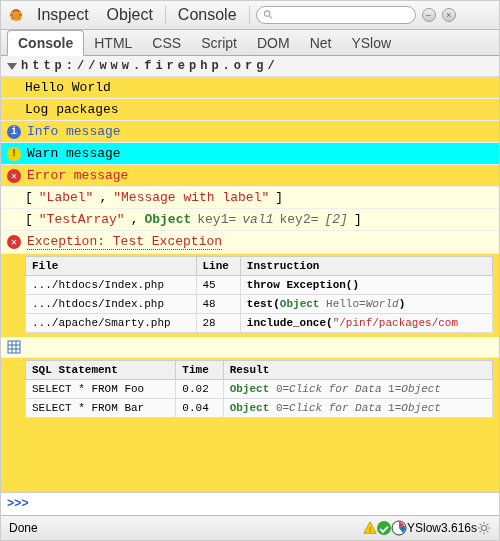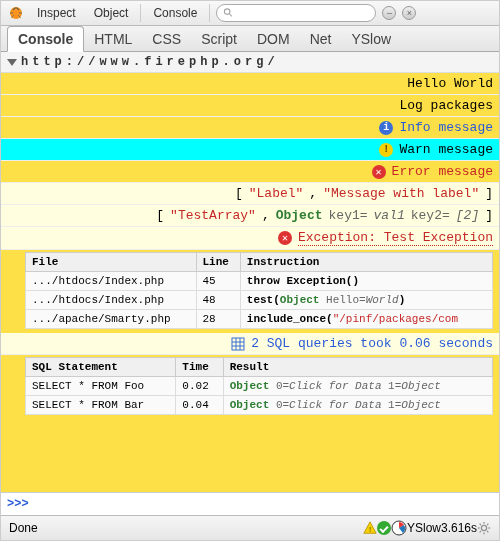--- a/index.html
+++ b/index.html
@@ -1,20 +1,20 @@
 <!DOCTYPE html>
 <html><head>
 <meta charset="utf-8">
 <style>
 * { box-sizing: border-box; margin: 0; padding: 0; }
 body { font-family: "Lucida Grande", Arial, sans-serif; font-size: 12px; background: #fff; width: 500px; height: 541px; overflow: hidden; border: 1px solid #ccc; display: flex; flex-direction: column; }
-.mono { font-family: "Courier New", monospace; font-size: 13px; justify-content: flex-end; }
+.mono { font-family: "Courier New", monospace; font-size: 13px; }
 .toolbar { display: flex; align-items: center; padding: 3px 6px; background: linear-gradient(#f8f8f8,#e8e8e8); border-bottom: 1px solid #bbb; gap: 6px; }
 .bug-icon { width: 18px; height: 18px; }
-.tb-btn { color: #333; padding: 2px 6px; cursor: default; font-size: 12px; }
+.tb-btn { color: #333; padding: 2px 6px; cursor: default; font-size: 16px; }
 .tb-sep { width: 1px; height: 18px; background: #ccc; }
 .search-wrap { display: flex; align-items: center; background: #fff; border: 1px solid #aaa; border-radius: 10px; padding: 1px 6px; flex: 1; max-width: 160px; }
 .search-wrap svg { width: 12px; height: 12px; opacity: .6; }
 .search-wrap input { border: none; outline: none; font-size: 11px; width: 100%; padding: 1px 3px; }
 .circ-btn { width: 14px; height: 14px; border-radius: 50%; background: linear-gradient(#eee,#ccc); border: 1px solid #999; display: flex; align-items: center; justify-content: center; font-size: 9px; color: #666; }
 .tabs { display: flex; align-items: center; background: linear-gradient(#f4f4f4,#e4e4e4); border-bottom: 1px solid #aaa; padding: 0 6px; font-size: 14px; }
 .tab { padding: 4px 10px; color: #444; cursor: default; }
 .tab.active { background: #fff; border: 1px solid #aaa; border-bottom: 1px solid #fff; border-radius: 4px 4px 0 0; margin-bottom: -1px; font-weight: bold; }
 .tab-spacer { flex: 1; }
 .content { flex: 1; overflow-y: auto; background: #fde047; }
@@ -160,21 +160,20 @@
     </table>
 
   <div class="row mono row-yellow" style="padding-left:6px">
     <svg class="icon-grid" viewBox="0 0 14 14">
         <rect x="1" y="1" width="12" height="12" fill="none" stroke="#3b6fd6"></rect>
         <line x1="1" y1="5" x2="13" y2="5" stroke="#3b6fd6"></line>
         <line x1="1" y1="9" x2="13" y2="9" stroke="#3b6fd6"></line>
         <line x1="5" y1="1" x2="5" y2="13" stroke="#3b6fd6"></line>
         <line x1="9" y1="1" x2="9" y2="13" stroke="#3b6fd6"></line>
       </svg>
-    <span class="blue-txt">2 SQL queries took 0.06 seconds</span>
   </div>
 
   <table class="tbl mono">
     <tbody>
         <tr>
       <th>SQL Statement</th>
       <th>Time</th>
       <th>Result</th>
     </tr>
     <tr>

